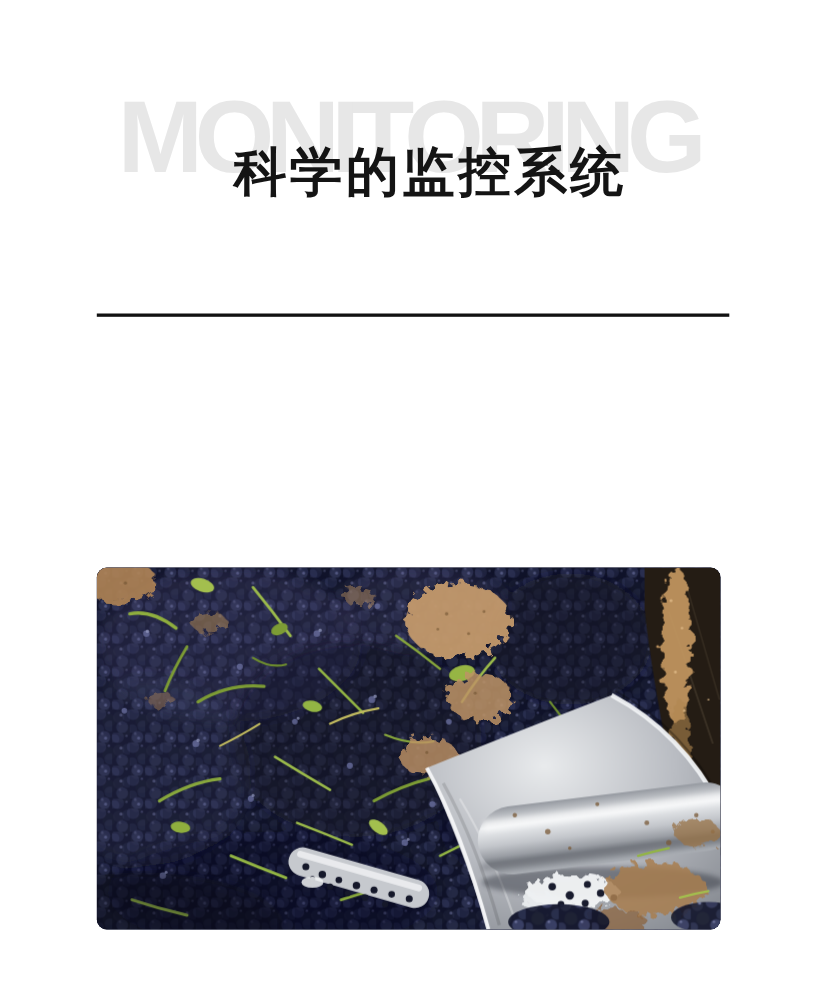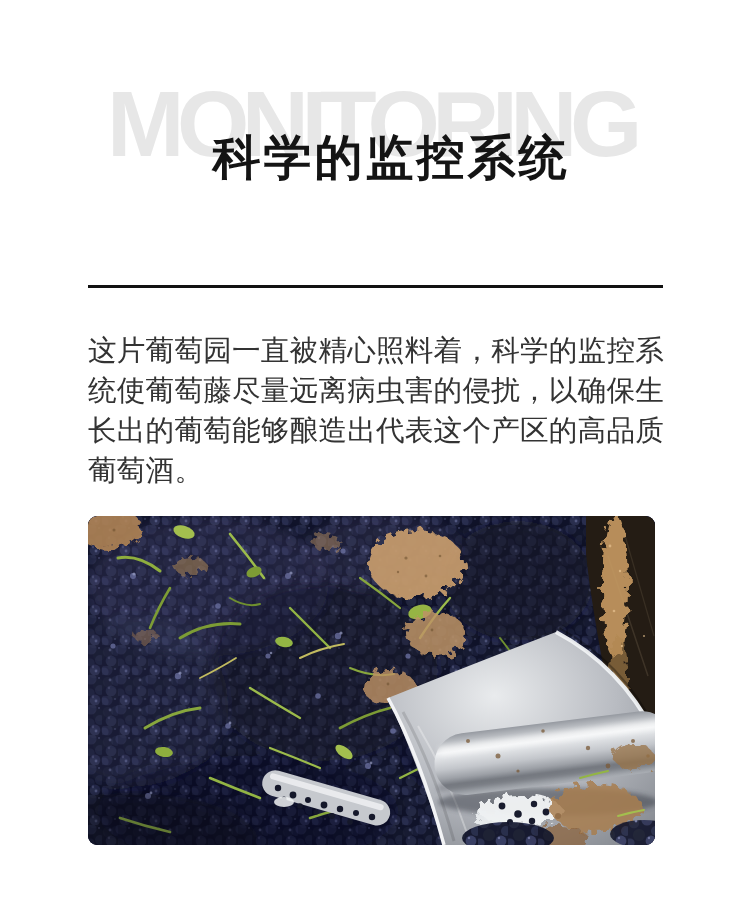--- a/index.html
+++ b/index.html
@@ -86,21 +86,20 @@
 <div class="page">
 
   <header class="hero">
     <div class="ghost" aria-hidden="true">
       <span>MONITORING</span><br>
     </div>
     <h1 class="title">科学的监控系统</h1>
     <div class="divider"></div>
   </header>
 
-  <p class="intro">这片葡萄园一直被精心照料着，科学的监控系统使葡萄藤尽量远离病虫害的侵扰，以确保生长出的葡萄能够酿造出代表这个产区的高品质葡萄酒。</p>
 
   <figure class="photo">
     <svg width="567" height="329" viewBox="0 0 567 329" aria-hidden="true">
       <defs>
         <clipPath id="pc">
             <rect width="567" height="329" rx="9"></rect>
           </clipPath>
         <pattern id="pg" width="30" height="30" patternUnits="userSpaceOnUse">
           <rect width="30" height="30" fill="#10132a"></rect>
           <circle cx="6" cy="7" r="5.2" fill="#1d2138"></circle>

